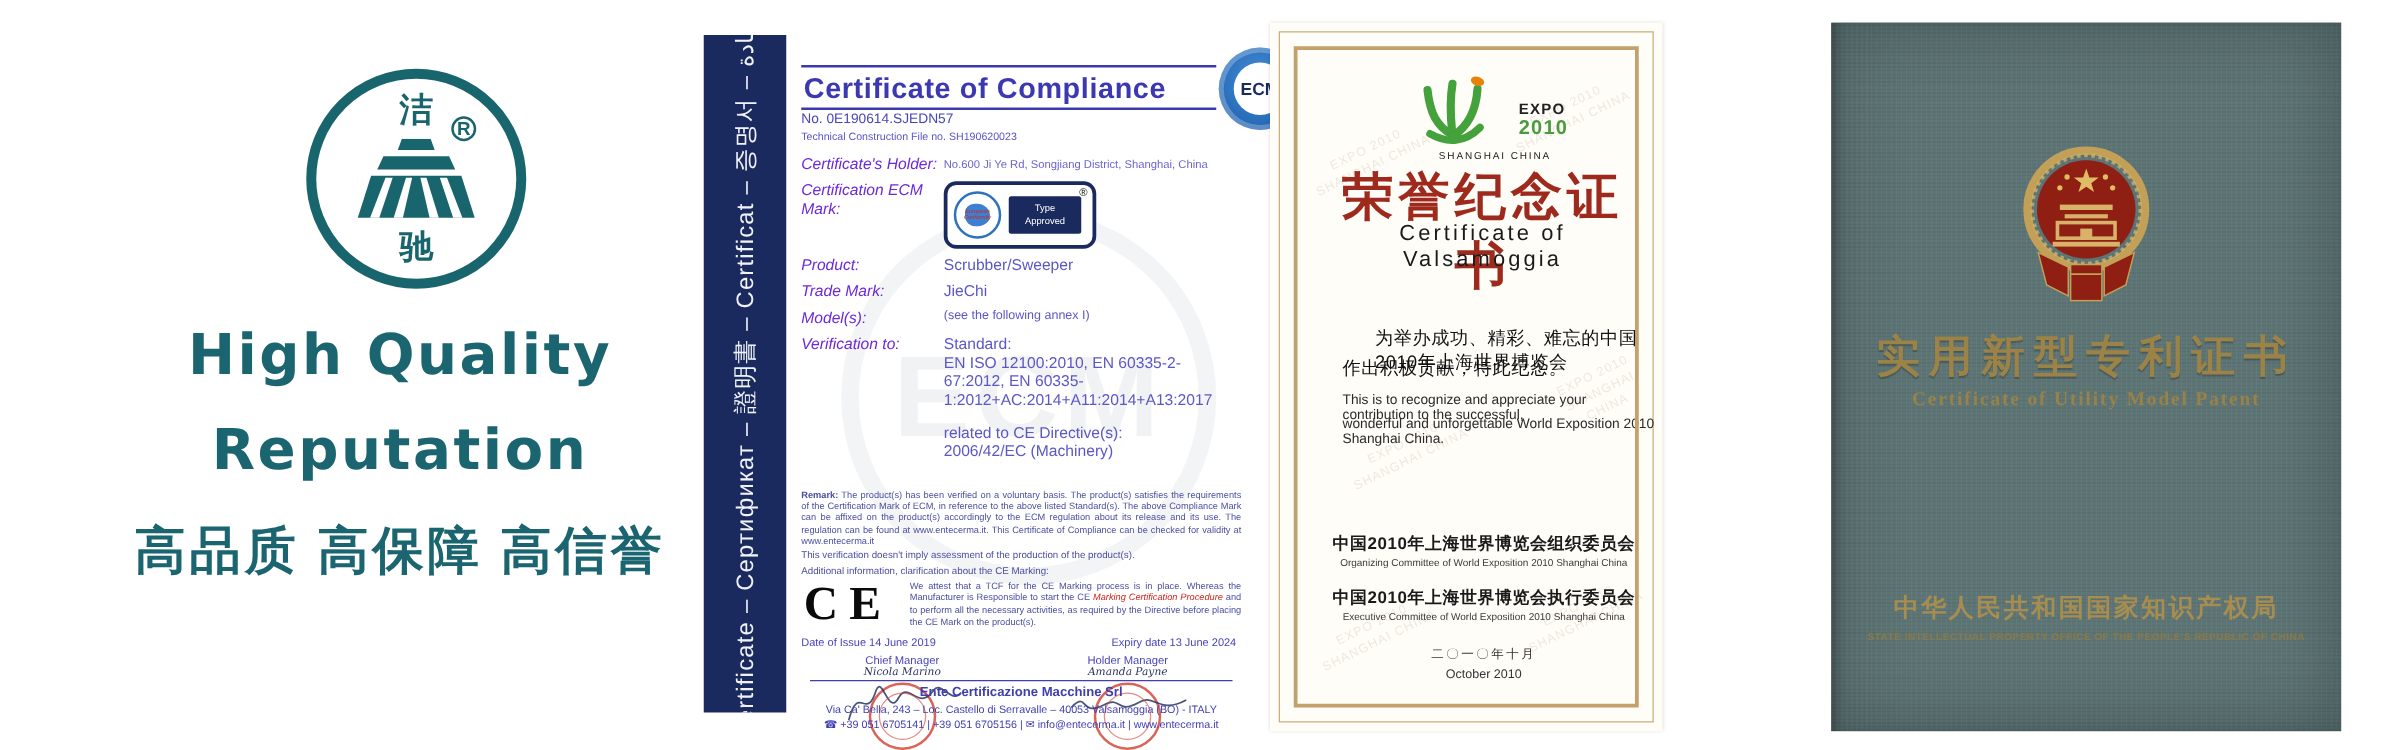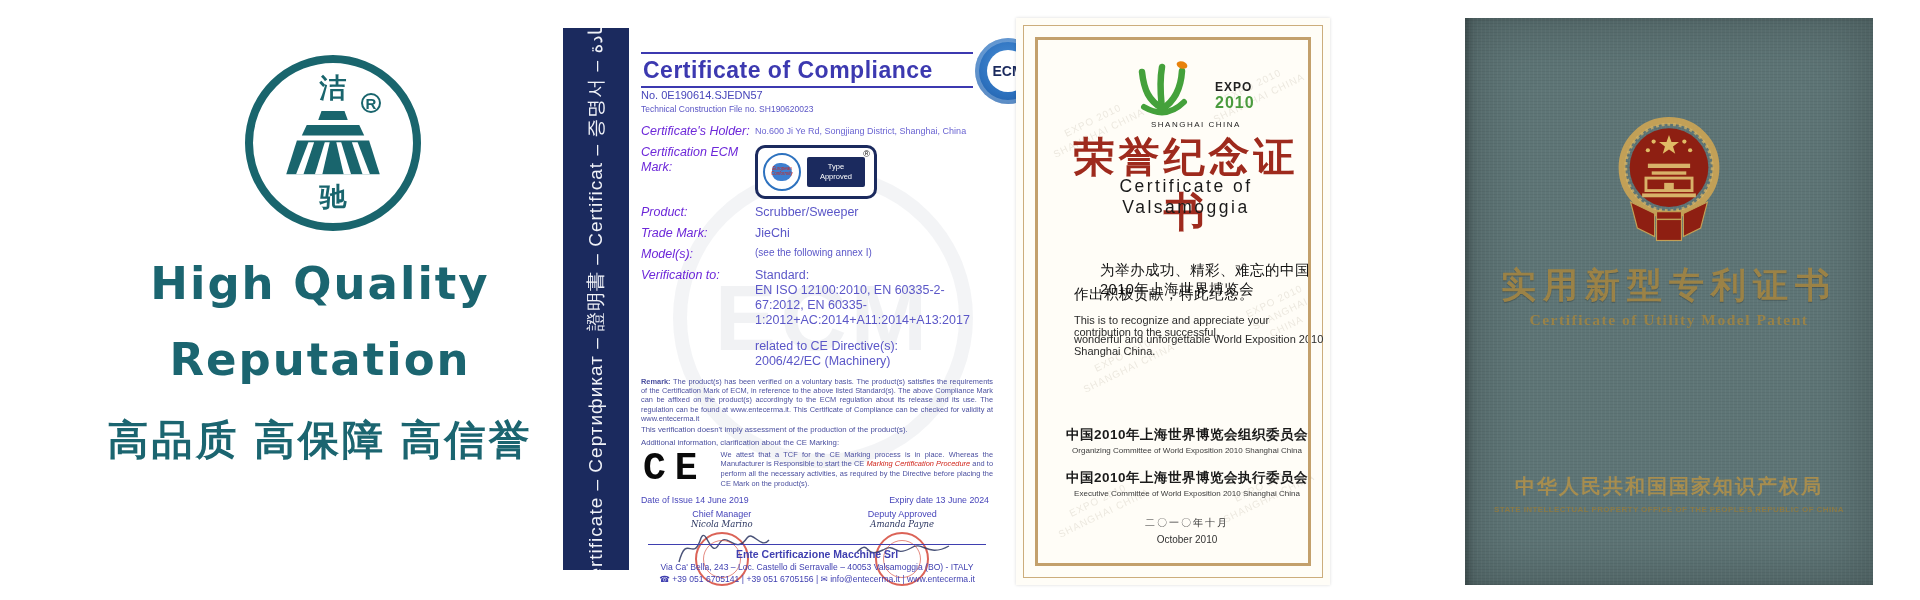--- a/index.html
+++ b/index.html
@@ -44,26 +44,26 @@
   .mark-badge { position:relative; width:122px; height:54px; border:3.5px solid #1b2a5e; border-radius:10px;
                 display:flex; align-items:center; gap:6px; padding-left:5px; background:#fff; }
   .badge-reg { position:absolute; top:1px; right:4px; font-size:9px; color:#111; }
   .badge-circle { width:38px; height:38px; border-radius:50%; border:2.5px solid #2d72bf; position:relative;
                   display:flex; align-items:center; justify-content:center; }
   .badge-eu { width:20px; height:18px; background:#3d7fd0; border-radius:40% 55% 50% 45%; }
   .badge-eu-label { position:absolute; font-size:4.5px; color:#d0261c; font-style:italic; text-align:center; line-height:1.1; }
   .badge-type { width:58px; height:30px; background:#1b2a5e; color:#fff; font-size:7.5px; text-align:center;
                 display:flex; align-items:center; justify-content:center; border-radius:2px; padding:0 4px; line-height:1.3; }
   .std-gap { height:11px; }
-  .coc-remark { margin-top:8px; font-size:7.4px; line-height:1.24; color:#4a4f9f; text-align:justify; }
+  .coc-remark { margin-top:22px; font-size:7.4px; line-height:1.24; color:#4a4f9f; text-align:justify; }
   .coc-note { margin-top:2px; font-size:7.8px; color:#4a4f9f; }
   .coc-addl { margin-top:4px; font-size:7.8px; color:#4a4f9f; }
   .ce-row { display:flex; gap:14px; margin-top:3px; align-items:flex-start; }
   .ce-mark { font-size:38px; font-weight:600; letter-spacing:9px; color:#0a0a0a; line-height:1;
-             font-family:Liberation Mono, monospace; padding-left:2px; }
+             font-family:Liberation Serif, serif; padding-left:2px; }
   .ce-par { flex:1; font-size:7.4px; line-height:1.3; color:#4a4f9f; text-align:justify; }
   .ce-red { color:#d0261c; font-style:italic; }
   .coc-dates { display:flex; justify-content:space-between; margin-top:7px; font-size:8.8px; color:#4745ba; padding-right:4px; }
   .sign-row { display:flex; justify-content:space-between; margin-top:4px; padding:0 14px 0 4px; }
   .sign { width:46%; text-align:center; }
   .sign-title { font-size:9px; color:#4745ba; }
   .sign-name { font-size:8.5px; color:#2a3560; font-style:italic; font-family:"DejaVu Serif", serif; }
   .stamp { position:relative; width:54px; height:54px; margin:3px auto 0; border:2.5px solid rgba(210,60,45,.8); border-radius:50%; }
   .stamp::after { content:""; position:absolute; inset:6px; border:1.3px solid rgba(210,60,45,.6); border-radius:50%; }
   .sig-svg { position:absolute; left:-24px; top:-10px; }
@@ -219,21 +219,21 @@
         <div class="sign">
           <div class="sign-title">Chief Manager</div>
           <div class="sign-name">Nicola Marino</div>
           <div class="stamp">
             <svg class="sig-svg" width="100" height="46" viewBox="0 0 100 46">
               <path d="M6,38 C14,8 20,40 28,14 C33,2 38,36 46,20 C54,6 62,32 74,14 C80,6 88,26 96,16" fill="none" stroke="#2a3560" stroke-width="1.4" opacity=".85"></path>
             </svg>
           </div>
         </div>
         <div class="sign">
-          <div class="sign-title">Deputy Approved</div>
+          <div class="sign-title">Holder Manager</div>
           <div class="sign-name">Amanda Payne</div>
           <div class="stamp">
             <svg class="sig-svg" width="100" height="46" viewBox="0 0 100 46">
               <path d="M4,28 C18,14 10,36 30,26 C44,18 40,34 58,24 C70,16 74,34 96,22" fill="none" stroke="#2a3560" stroke-width="1.4" opacity=".85"></path>
             </svg>
           </div>
         </div>
       </div>
 
       <div class="coc-footer">

